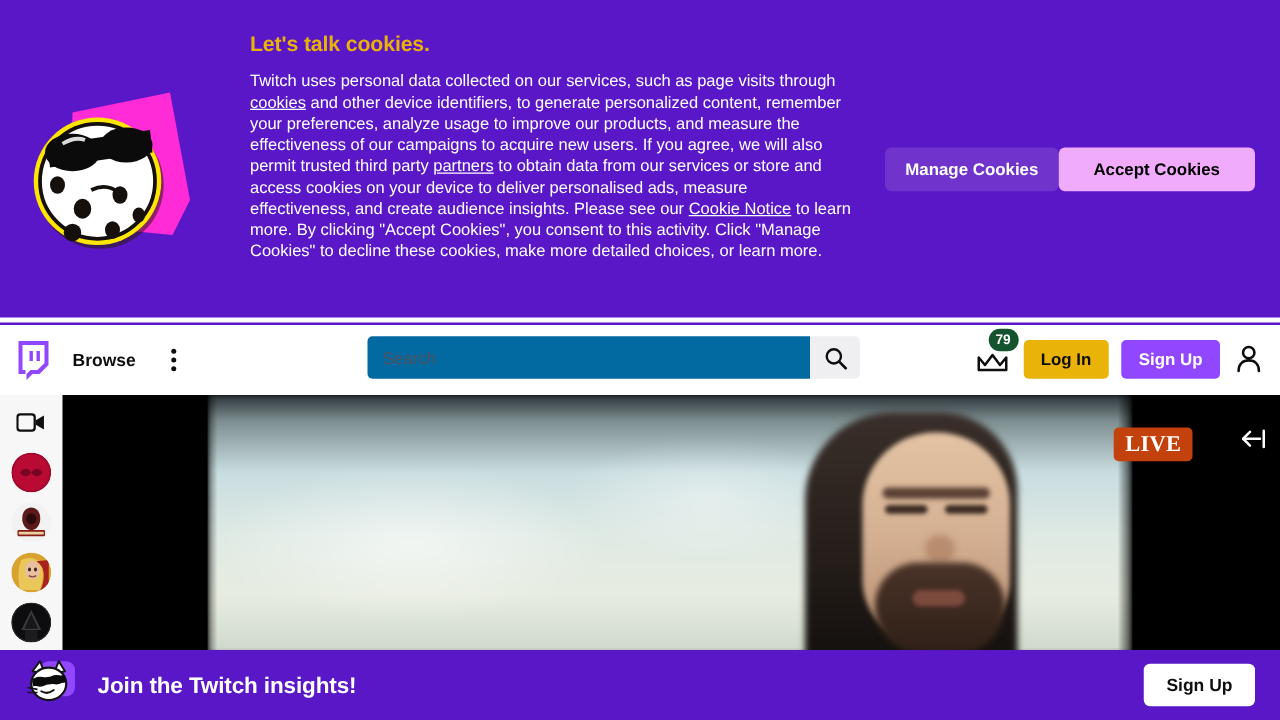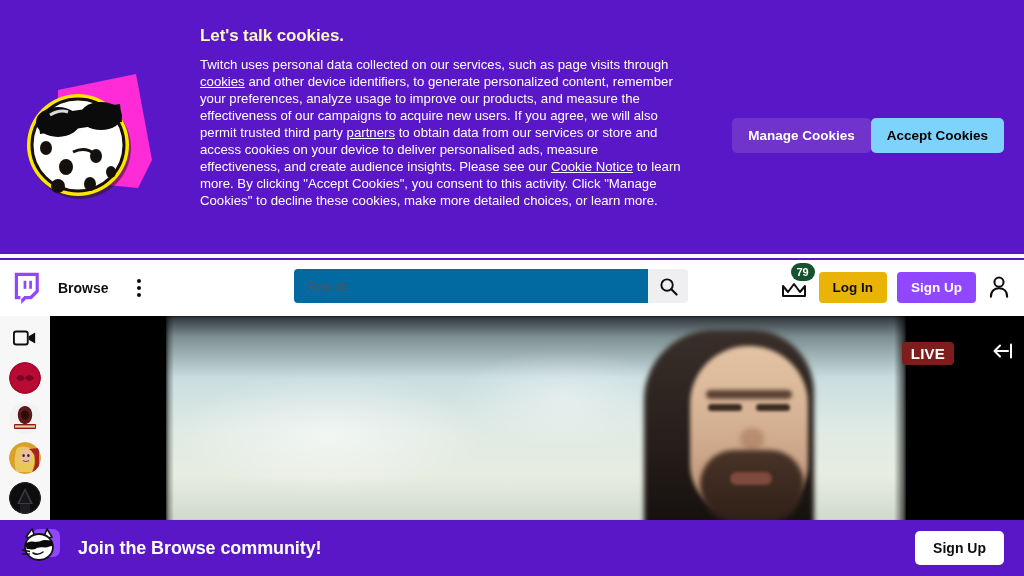--- a/index.html
+++ b/index.html
@@ -25,21 +25,21 @@
     height: 230px; position: relative;
   }
   .cookie-art svg { position: absolute; left: 18px; top: 48px; }
 
   .cookie-text {
     flex: 1 1 auto;
     padding: 14px 10px 0 0;
     max-width: 492px;
   }
   .cookie-title {
-    color: #fef9c3;
+    color: #eab308;
     font-size: 17px; font-weight: bold;
     letter-spacing: -0.1px;
     margin-bottom: 10px;
   }
   .cookie-body {
     color: #ffffff;
     font-size: 13.2px;
     line-height: 17px;
   }
   .cookie-body a {
@@ -52,24 +52,24 @@
     margin-left: auto;
   }
   .btn-manage {
     background: #7033CB; color: #ffffff;
     border: none; border-radius: 5px;
     font-size: 13.5px; font-weight: bold;
     padding: 10px 16px; cursor: pointer;
     font-family: "Liberation Sans", sans-serif;
   }
   .btn-accept {
-    background: #7dd3fc; color: #000000;
+    background: #f0abfc; color: #000000;
     border: none; border-radius: 5px;
     font-size: 13.5px; font-weight: bold;
-    padding: 10px 16px; cursor: pointer;
+    padding: 10px 28px; cursor: pointer;
     font-family: "Liberation Sans", sans-serif;
   }
 
   
   .topnav {
     position: absolute; left: 0; top: 258px;
     width: 1024px; height: 58px;
     background: #ffffff;
     display: flex; align-items: center;
     border-top: 2px solid #5A17C8;
@@ -225,24 +225,25 @@
   .stage-fade-l {
     position: absolute; left: 108px; top: 0; width: 16px; height: 206px;
     background: linear-gradient(90deg, rgba(0,0,0,1), rgba(0,0,0,0));
   }
   .stage-fade-r {
     position: absolute; left: 844px; top: 0; width: 16px; height: 206px;
     background: linear-gradient(90deg, rgba(0,0,0,0), rgba(0,0,0,1));
   }
   .live-badge {
     position: absolute; right: 70px; top: 26px;
-    background: #7f1d1d; color: #ffffff;
-    font-size: 15px; font-weight: bold;
+    background: #c2410c; color: #ffffff;
+    font-size: 18px; font-weight: bold;
     padding: 3px 9px; border-radius: 4px;
     letter-spacing: 0.2px;
+    font-family: Liberation Serif, serif;
   }
   .collapse-btn {
     position: absolute; right: 8px; top: 22px;
     width: 26px; height: 26px; cursor: pointer;
     display: flex; align-items: center; justify-content: center;
   }
 
   
   .signup-bar {
     position: absolute; left: 0; top: 520px;
@@ -430,17 +431,17 @@
         <path d="M32 10 L27 2 L23 12 Z" fill="#ffffff" stroke="#141414" stroke-width="1.6" stroke-linejoin="round"></path>
         <ellipse cx="19" cy="20" rx="14" ry="13" fill="#ffffff" stroke="#141414" stroke-width="1.8"></ellipse>
         <path d="M6 16 L32 13 L32.5 19 L6.5 22 Z" fill="#0b0b0b"></path>
         <ellipse cx="12" cy="18.4" rx="6.2" ry="4" fill="#0b0b0b"></ellipse>
         <ellipse cx="25" cy="16.8" rx="5.8" ry="3.8" fill="#0b0b0b"></ellipse>
         <path d="M13 26 q5 3 10 -1" stroke="#141414" stroke-width="1.6" fill="none" stroke-linecap="round"></path>
         <line x1="2" y1="23" x2="10" y2="24.5" stroke="#141414" stroke-width="1.3"></line>
         <line x1="2" y1="27" x2="10" y2="27" stroke="#141414" stroke-width="1.3"></line>
       </svg>
     </div>
-    <div class="signup-title">Join the Browse community!</div>
+    <div class="signup-title">Join the Twitch insights!</div>
     <button class="btn-signup-bottom">Sign Up</button>
   </div>
 
 </div>
 
 </body></html>

